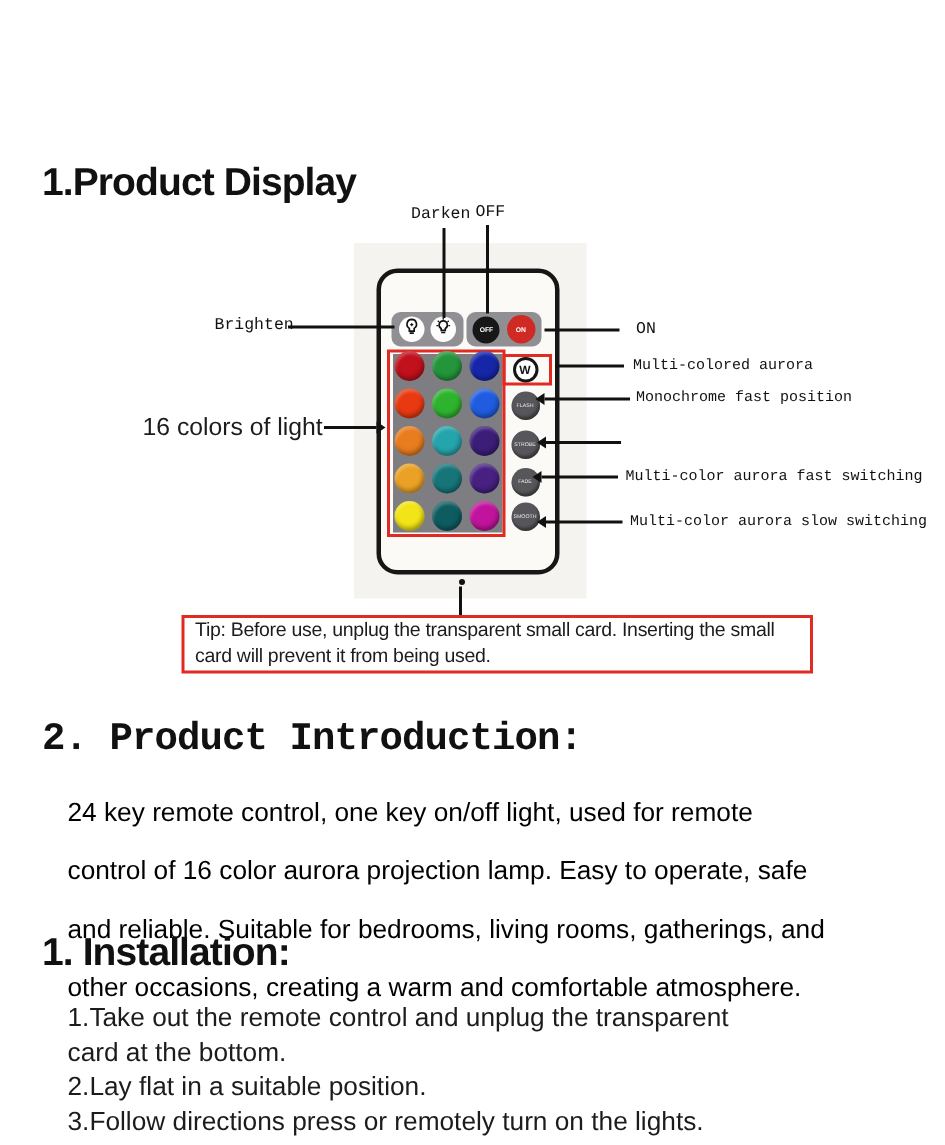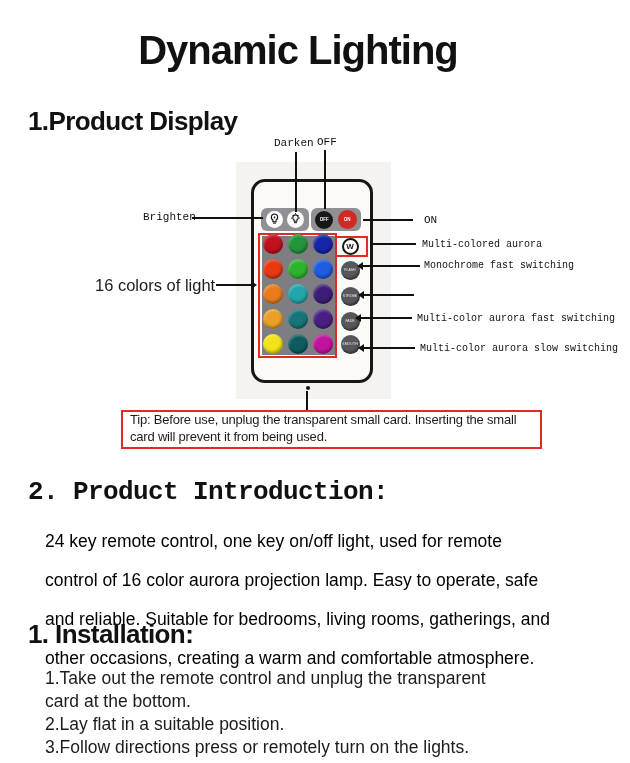--- a/index.html
+++ b/index.html
@@ -53,21 +53,20 @@
   .tip-box{left:121px;top:410px;width:421px;height:39px;box-sizing:border-box;
            border:2px solid #e02a22;}
   .tip-text{left:130px;top:412px;width:410px;font-size:13px;letter-spacing:-0.2px;
             line-height:16.5px;white-space:pre-line;color:#1c1c1c;}
 </style>
 </head>
 <body>
 
 <div class="canvas">
 
-  <div class="abs doc-title">Dynamic Lighting</div>
   <div class="abs h2" style="left:28px;top:106px;">1.Product Display</div>
 
   <div class="abs photo-bg"></div>
   <div class="abs remote"></div>
 
   <div class="abs pad pad-left">
     <div class="round-btn bulb-btn">
       <span>
         <svg width="11" height="12" viewBox="0 0 24 26">
             <path d="M12 2a7 7 0 0 0-3.5 13V19h7v-4A7 7 0 0 0 12 2z" fill="none" stroke="#111" stroke-width="2.4"></path>
@@ -138,21 +137,21 @@
   <div class="abs arr-l" style="left:358px;top:344px;"></div>
   <div class="abs hline" style="left:216px;top:284px;width:35px;"></div>
   <div class="abs arr-r" style="left:251px;top:281px;"></div>
   <div class="abs vline" style="left:306px;top:391px;height:20px;"></div>
 
   <div class="abs mono-label-lg" style="left:274px;top:137px;">Darken</div>
   <div class="abs mono-label-lg" style="left:317px;top:136px;">OFF</div>
   <div class="abs mono-label-lg" style="left:143px;top:211px;">Brighten</div>
   <div class="abs mono-label" style="left:424px;top:213px;font-size:11px;">ON</div>
   <div class="abs mono-label" style="left:422px;top:238px;">Multi-colored aurora</div>
-  <div class="abs mono-label" style="left:424px;top:259px;">Monochrome fast switching</div>
+  <div class="abs mono-label" style="left:424px;top:259px;">Monochrome fast position</div>
   <div class="abs mono-label" style="left:417px;top:312px;">Multi-color aurora fast switching</div>
   <div class="abs mono-label" style="left:420px;top:342px;">Multi-color aurora slow switching</div>
   <div class="abs sans-label" style="left:95px;top:276px;">16 colors of light</div>
 
   <div class="abs tip-box"></div>
   <div class="abs tip-text">Tip: Before use, unplug the transparent small card. Inserting the small
 card will prevent it from being used.</div>
 
   <div class="abs h2" style="left:28px;top:477px;font-family:Liberation Mono, monospace;">2. Product Introduction:</div>
   <div class="abs body-text" style="left:45px;top:522px;width:575px;">24 key remote control, one key on/off light, used for remote

